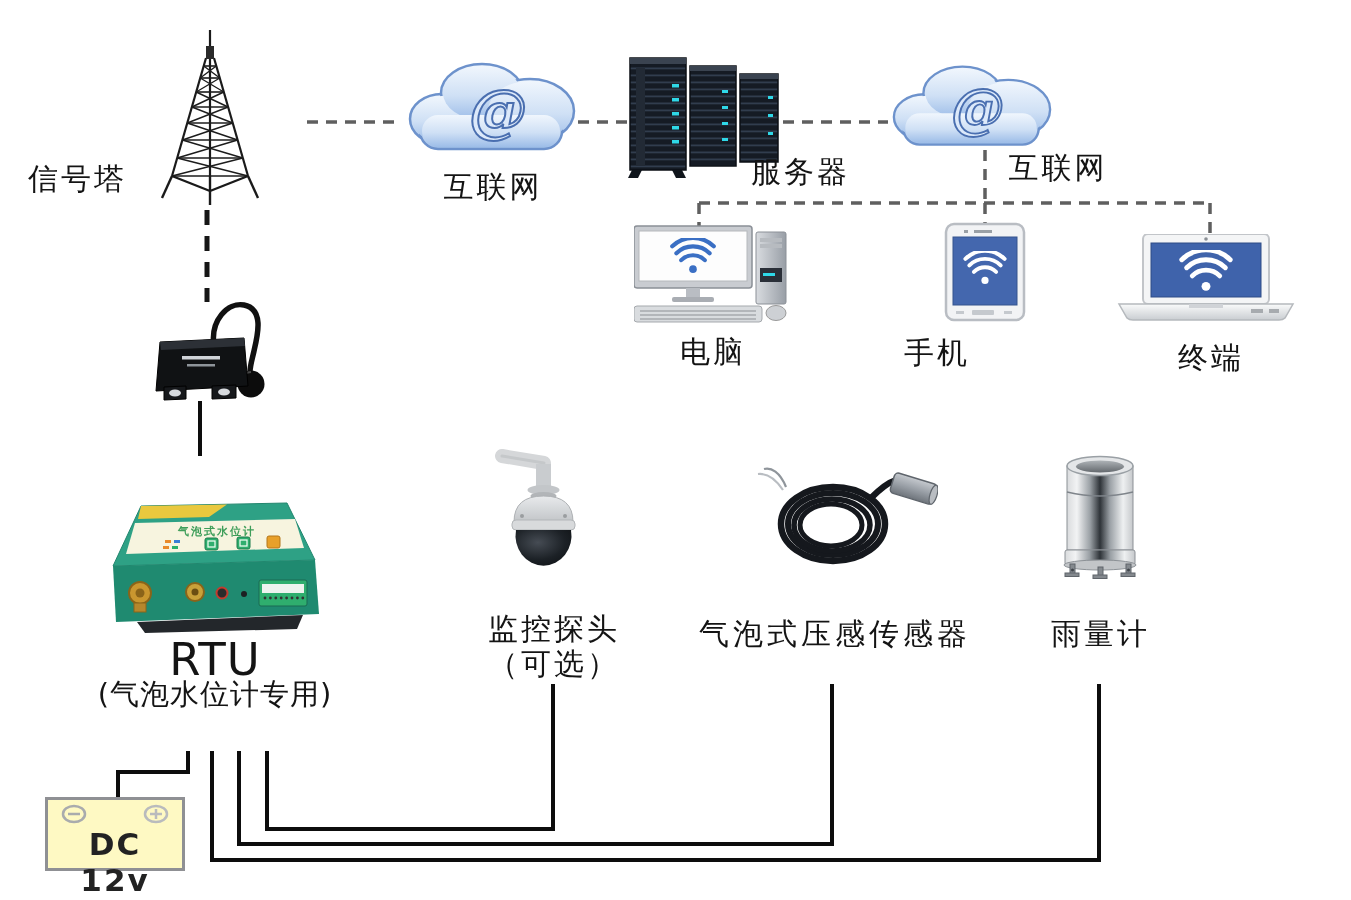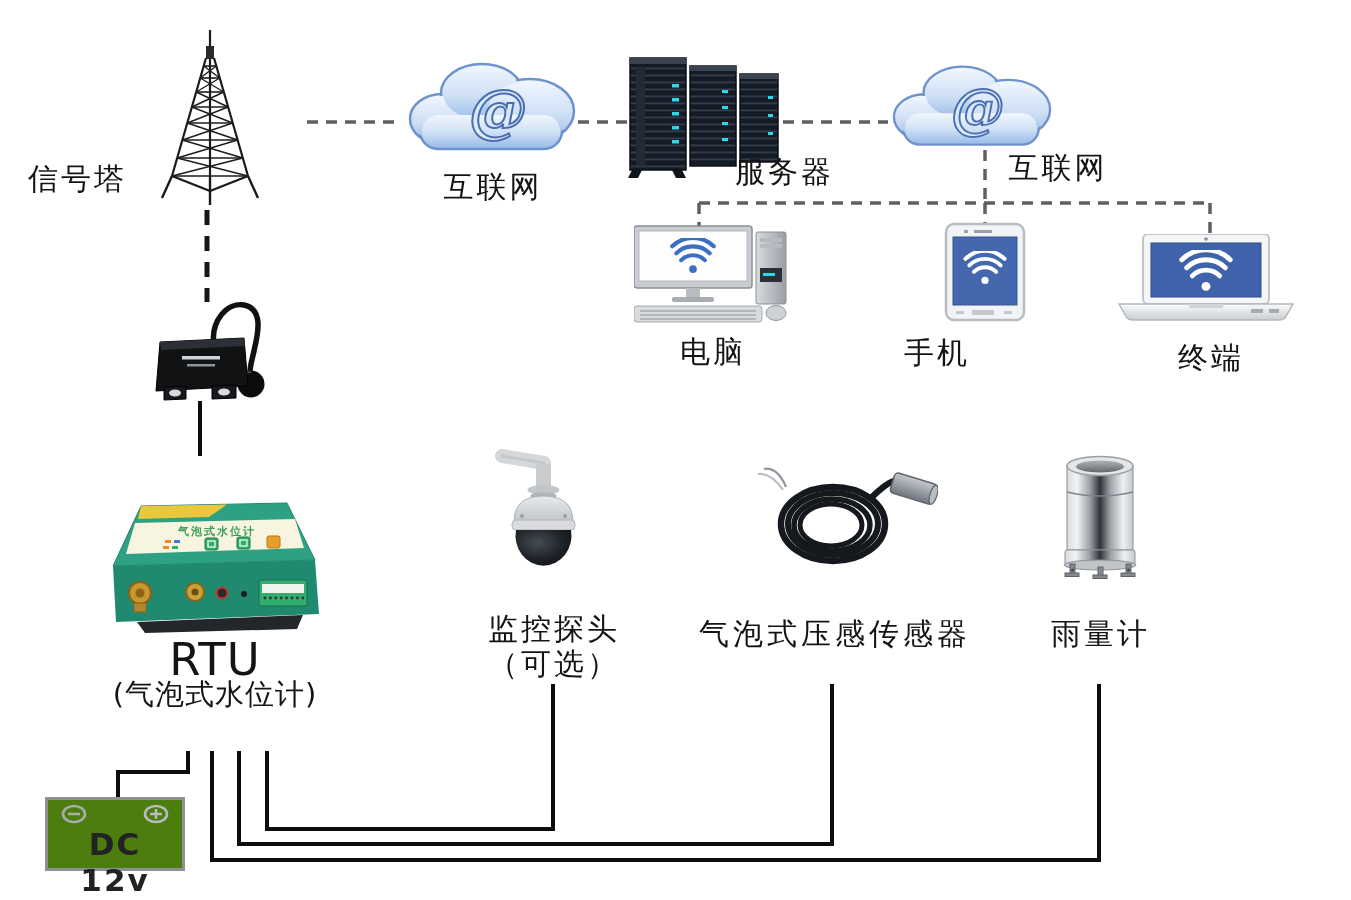--- a/index.html
+++ b/index.html
@@ -5,21 +5,21 @@
   html,body{margin:0;padding:0;background:#ffffff;}
   #canvas{position:relative;width:1351px;height:900px;background:#ffffff;overflow:hidden;
           font-family:"DejaVu Sans","Liberation Sans",sans-serif;}
   .node{position:absolute;}
   .lbl{position:absolute;font-weight:normal;font-size:30px;color:#141414;text-align:center;
        letter-spacing:3px;line-height:35px;white-space:nowrap;}
   .lbl .l2{display:block;}
   .lbl-rtu .l1{font-size:45px;letter-spacing:1px;display:block;}
   .lbl-rtu .l2{font-size:29px;letter-spacing:1px;display:block;}
   .lbl-sensor{letter-spacing:4px;}
-  #battery{position:absolute;left:45px;top:797px;width:134px;height:68px;background:#4d7c0f;
+  #battery{position:absolute;left:45px;top:797px;width:134px;height:68px;background:#fef9c3;
            border:3px solid #8f9094;}
   #battery .dc{font-size:31px;font-weight:bold;color:#222;text-align:center;
                letter-spacing:2px;margin-top:0px;}
   svg{display:block;}
 </style>
 </head>
 <body>
 
 <div id="canvas">
 
@@ -398,34 +398,34 @@
         <line x1="108" y1="9" x2="108" y2="19" stroke="#b9bbbd" stroke-width="2.5"></line>
       </g>
     </svg>
     <div class="dc">DC 12v</div>
   </div>
 
   <div class="lbl" style="left:15px;top:161px;width:125px;">信号塔</div>
 
   <div class="lbl" style="left:428px;top:169px;width:130px;">互联网</div>
 
-  <div class="lbl" style="left:717px;top:154px;width:135px;">服务器</div>
+  <div class="lbl" style="left:733px;top:154px;width:135px;">服务器</div>
 
   <div class="lbl" style="left:993px;top:150px;width:130px;">互联网</div>
 
   <div class="lbl" style="left:648px;top:334px;width:130px;">电脑</div>
 
   <div class="lbl" style="left:872px;top:335px;width:130px;">手机</div>
 
   <div class="lbl" style="left:1146px;top:340px;width:130px;">终端</div>
 
 
   <div class="lbl lbl-rtu" style="left:84px;top:642px;width:262px;">
     <span class="l1">RTU</span>
-    <span class="l2">(气泡式水位计)</span>
+    <span class="l2">(气泡水位计专用)</span>
   </div>
 
   <div class="lbl" style="left:478px;top:611px;width:152px;">
     <span class="l1">监控探头</span>
     <span class="l2">（可选）</span>
   </div>
 
   <div class="lbl lbl-sensor" style="left:685px;top:616px;width:300px;">气泡式压感传感器</div>
 
   <div class="lbl" style="left:1038px;top:616px;width:125px;">雨量计</div>

